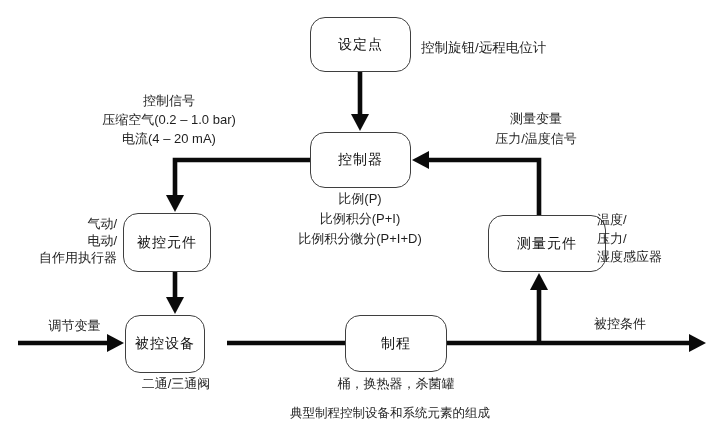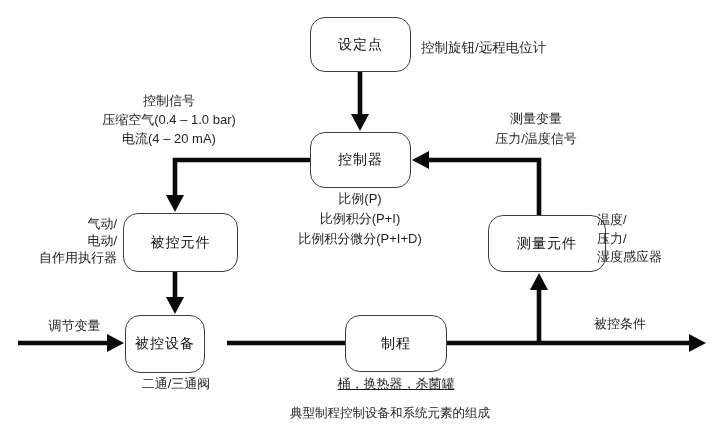--- a/index.html
+++ b/index.html
@@ -29,35 +29,35 @@
     color:#1f1f1f;
     white-space:nowrap;
   }
   .lbl .ln{white-space:nowrap;}
   .center{text-align:center;}
   .right{text-align:right;}
 
   
   #node-setpoint        {left:310px; top:17px;  width:101px; height:55px;}
   #node-controller      {left:310px; top:132px; width:101px; height:56px;}
-  #node-final-element   {left:123px; top:213px; width:115px; height:59px;}
+  #node-final-element   {left:123px; top:213px; width:88px; height:59px;}
   #node-measuring       {left:488px; top:215px; width:118px; height:57px;}
   #node-device          {left:125px; top:315px; width:80px; height:58px;}
   #node-process         {left:345px; top:315px; width:102px; height:57px;}
 
   
   #lbl-setpoint-note    {left:421px; top:39px; font-size:13.5px;}
   #lbl-control-signal   {left:88px;  top:91px;  width:162px; line-height:19px;}
   #lbl-measured-var     {left:462px; top:109px; width:148px; line-height:20px;}
   #lbl-control-modes    {left:258px; top:189px; width:204px; line-height:20px;}
   #lbl-actuator         {left:14px;  top:215px; width:103px; line-height:17px;}
   #lbl-sensor           {left:597px; top:211px; width:110px; line-height:18.5px;}
   #lbl-manipulated      {left:22px;  top:317px; width:105px;}
   #lbl-valve            {left:111px; top:375px; width:130px;}
-  #lbl-process-examples {left:316px; top:375px; width:160px;text-decoration:underline;}
+  #lbl-process-examples {left:316px; top:375px; width:160px;}
   #lbl-condition        {left:570px; top:315px; width:100px;}
   #lbl-caption          {left:200px; top:405px; width:380px; font-size:12.5px;}
 </style>
 </head>
 <body>
 
 <div id="stage">
 
   <svg id="connectors" viewBox="0 0 720 435" xmlns="http://www.w3.org/2000/svg">
     <g stroke="#0a0a0a" stroke-width="4.6" fill="none">
@@ -93,21 +93,21 @@
   <div class="node" id="node-controller">控制器</div>
   <div class="node" id="node-final-element">被控元件</div>
   <div class="node" id="node-measuring">测量元件</div>
   <div class="node" id="node-device">被控设备</div>
   <div class="node" id="node-process">制程</div>
 
   <div class="lbl" id="lbl-setpoint-note">控制旋钮/远程电位计</div>
 
   <div class="lbl center" id="lbl-control-signal">
     <div class="ln">控制信号</div>
-    <div class="ln">压缩空气(0.4 – 1.0 bar)</div>
+    <div class="ln">压缩空气(0.2 – 1.0 bar)</div>
     <div class="ln">电流(4 – 20 mA)</div>
   </div>
 
   <div class="lbl center" id="lbl-measured-var">
     <div class="ln">测量变量</div>
     <div class="ln">压力/温度信号</div>
   </div>
 
   <div class="lbl center" id="lbl-control-modes">
     <div class="ln">比例(P)</div>

